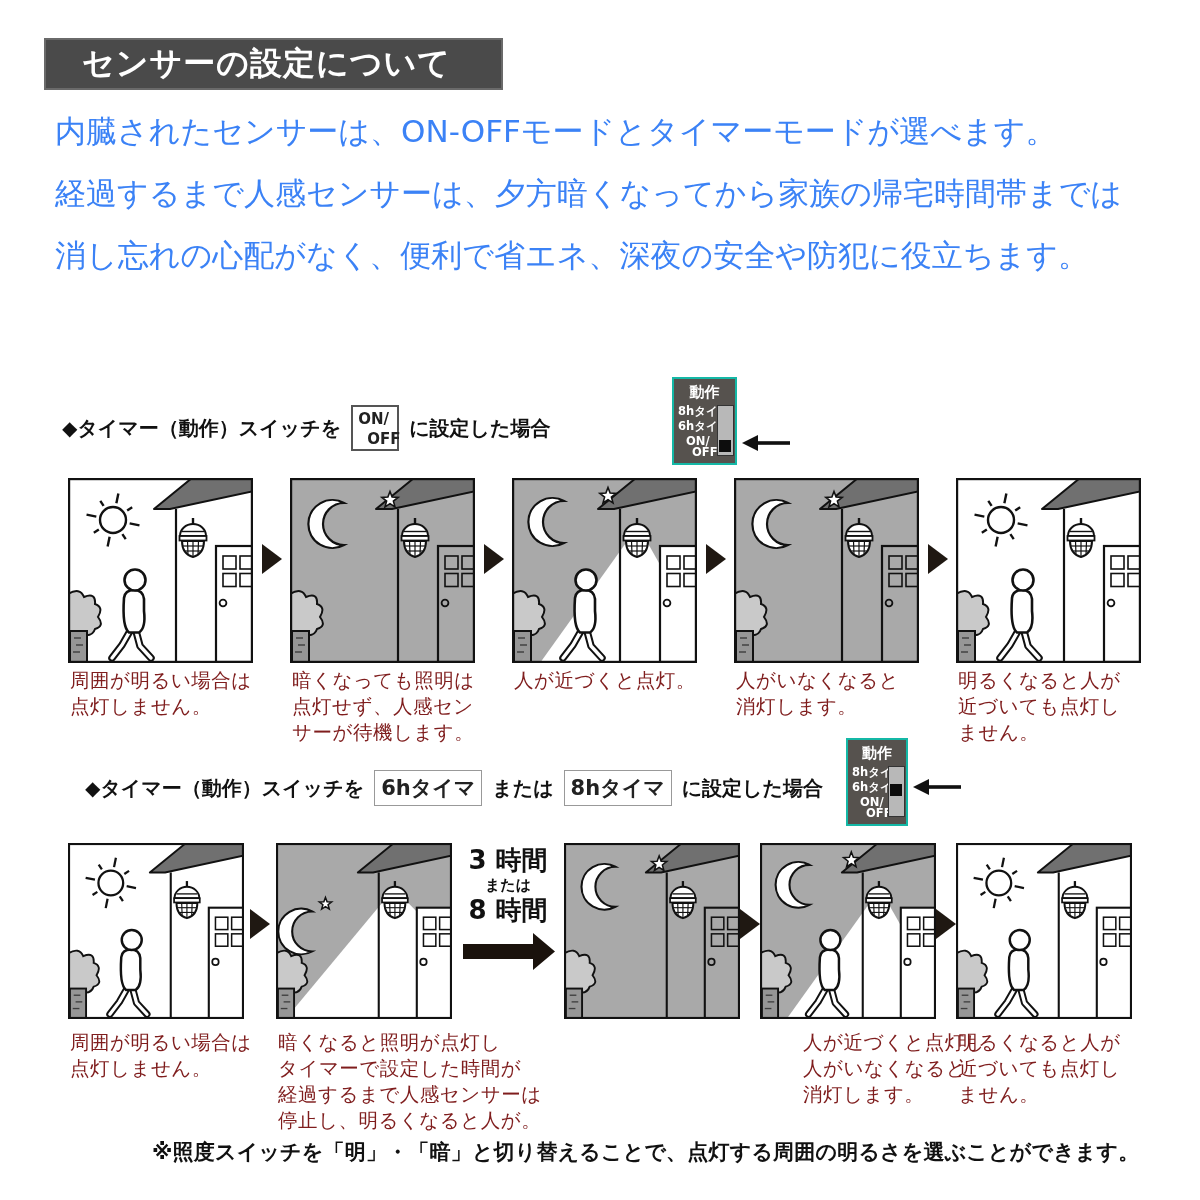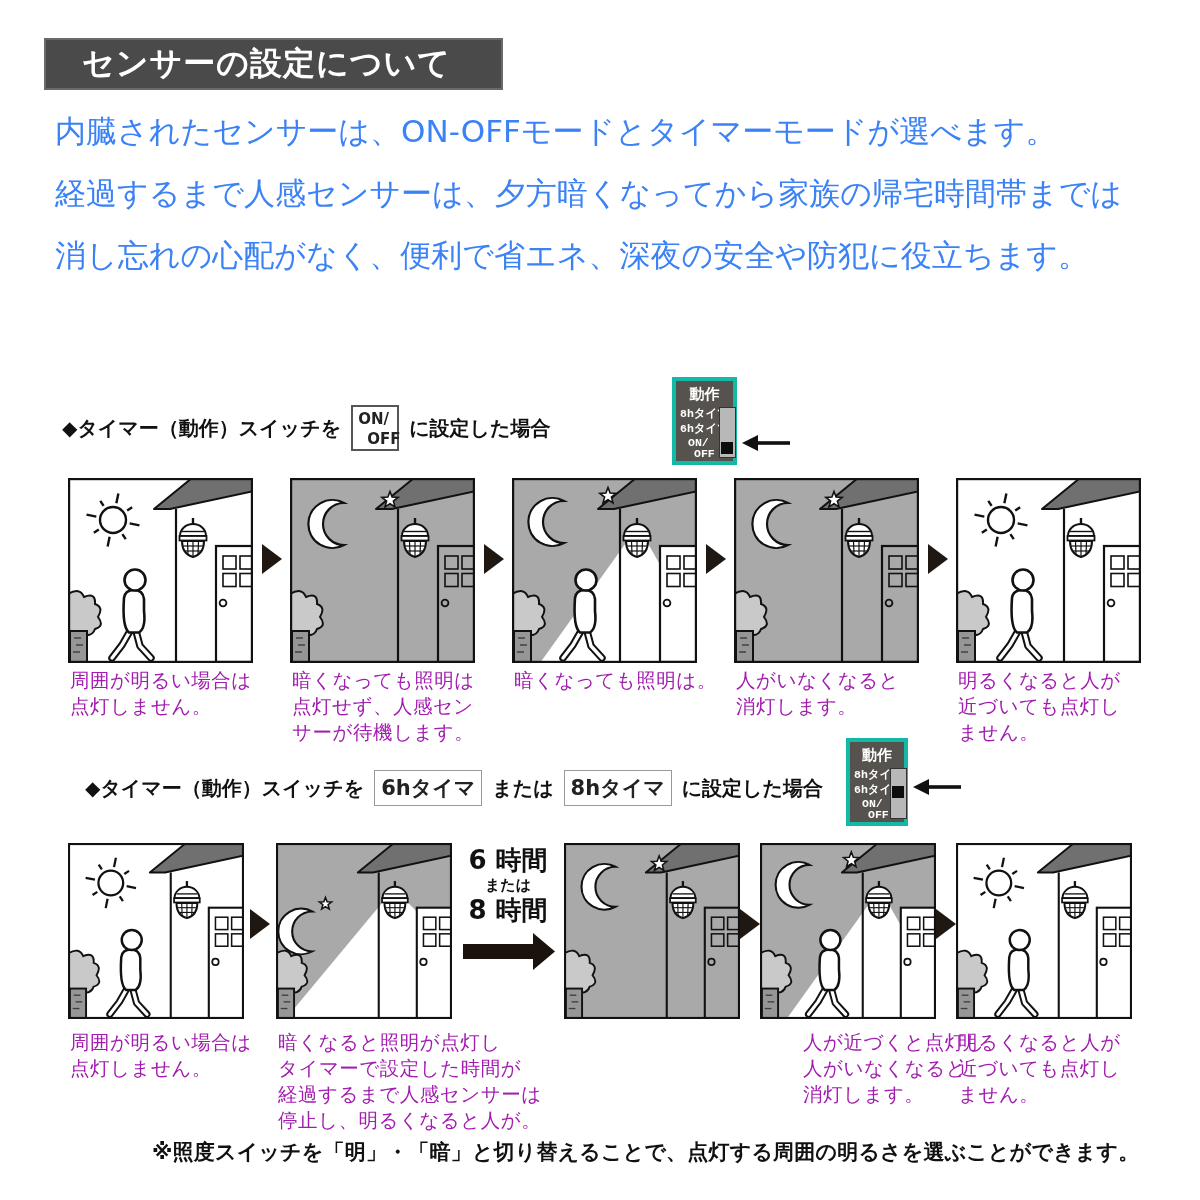--- a/index.html
+++ b/index.html
@@ -14,30 +14,30 @@
   .intro div{font-size:31px;color:#3b82f6;height:62px;line-height:62px;white-space:nowrap;}
 
   .sec-heading{position:absolute;display:flex;align-items:center;gap:10px;color:#111;}
   .sec-heading .htext{font-size:20px;font-weight:bold;white-space:nowrap;}
   .onoff-box{width:48px;height:46px;border:2px solid #555;box-sizing:border-box;
     font-size:15px;font-weight:bold;line-height:1.3;padding:3px 0 0 5px;color:#222;}
   .onoff-box .l2{padding-left:9px;}
   .timer-box{min-width:74px;height:36px;border:1.5px solid #999;box-sizing:border-box;
     display:flex;align-items:center;justify-content:center;font-size:21px;font-weight:bold;color:#222;padding:0 6px;}
 
-  .switch{position:absolute;box-sizing:border-box;border:4px solid #14b8a6;font-family:Liberation Mono, monospace;}
+  .switch{position:absolute;box-sizing:border-box;border:2px solid #14b8a6;}
   .switch .sw-title{position:absolute;top:4px;left:0;width:100%;text-align:center;
     color:#fff;font-size:15px;font-weight:bold;}
   .sw-label{position:absolute;color:#fff;font-size:11.5px;font-weight:bold;white-space:nowrap;}
   .sw-track{position:absolute;background:#b8b8b8;border:1px solid #333;}
   .sw-knob{position:absolute;background:#0d0d0d;}
 
   .panel{position:absolute;}
   .panel svg{display:block;}
-  .caption{position:absolute;font-size:19.5px;line-height:26px;color:#a21caf;
+  .caption{position:absolute;font-size:19.5px;line-height:26px;color:#7f1d1d;
     white-space:pre-line;letter-spacing:0.5px;}
   .step-arrow{position:absolute;}
 
   .duration{position:absolute;text-align:center;color:#111;}
   .duration .d1,.duration .d3{font-size:26px;font-weight:bold;line-height:30px;white-space:nowrap;}
   .duration .d2{font-size:15px;font-weight:bold;line-height:20px;}
 
   .footnote{position:absolute;left:152px;top:1138px;font-size:21px;font-weight:600;
     color:#111;white-space:nowrap;letter-spacing:0.2px;}
 </style>
@@ -205,21 +205,21 @@
     <polyline points="-3,-30 -11,-16 -21,-3" fill="none" stroke="#111" stroke-width="7.5" stroke-linecap="round" stroke-linejoin="round"></polyline>
     <polyline points="3,-30 7,-15 18,-3" fill="none" stroke="#111" stroke-width="7.5" stroke-linecap="round" stroke-linejoin="round"></polyline>
     <polyline points="-3,-30 -11,-16 -21,-3" fill="none" stroke="#fff" stroke-width="3.4" stroke-linecap="round" stroke-linejoin="round"></polyline>
     <polyline points="3,-30 7,-15 18,-3" fill="none" stroke="#fff" stroke-width="3.4" stroke-linecap="round" stroke-linejoin="round"></polyline>
     <path d="M -9,-63 Q -11,-34 -4,-28.5 L 6,-28.5 Q 13,-33 11,-50 L 11,-62 Q 10,-71 1,-71 Q -8,-71 -9,-63 Z" fill="#fff" stroke="#111" stroke-width="2.6" stroke-linejoin="round"></path>
     <circle cx="2" cy="-81" r="10.5" fill="#fff" stroke="#111" stroke-width="2.6"></circle>
   </g>
         <rect x="1" y="1" width="183" height="183" fill="none" stroke="#111" stroke-width="2.4"></rect>
       </svg>
     </div>
-    <div class="caption" style="left: 514px; top: 668px; width: 205px;">暗くなっても照明は。</div>
+    <div class="caption" style="left: 514px; top: 668px; width: 205px;">人が近づくと点灯。</div>
     <div class="panel" style="left: 734px; top: 478px; width: 185px; height: 185px;">
       <svg width="185" height="185" viewBox="0 0 185 185" preserveAspectRatio="none">
         <rect x="0" y="0" width="185" height="185" fill="#a9a9a9"></rect>
         <polygon points="86,31 124,0 186,0 186,13 102,31" fill="#707070" stroke="#111" stroke-width="2" stroke-linejoin="round"></polygon>
         <line x1="108" y1="31" x2="108" y2="185" stroke="#111" stroke-width="2.2"></line>
         <g>
     <rect x="148" y="68" width="42" height="116" fill="#a9a9a9" stroke="#111" stroke-width="2.2"></rect>
     <rect x="155" y="78" width="13" height="13" fill="#a9a9a9" stroke="#111" stroke-width="1.6"></rect>
     <rect x="172" y="78" width="13" height="13" fill="#a9a9a9" stroke="#111" stroke-width="1.6"></rect>
     <rect x="155" y="95.5" width="13" height="13" fill="#a9a9a9" stroke="#111" stroke-width="1.6"></rect>
@@ -564,21 +564,21 @@
 ません。</div>
     <div class="step-arrow" style="left: 250px; top: 909px;"><svg width="20" height="30">
         <polygon points="0,0 20,15 0,30" fill="#1f1812"></polygon>
       </svg></div>
     <div class="step-arrow" style="left: 740px; top: 909px;"><svg width="20" height="30">
         <polygon points="0,0 20,15 0,30" fill="#1f1812"></polygon>
       </svg></div>
     <div class="step-arrow" style="left: 936px; top: 909px;"><svg width="20" height="30">
         <polygon points="0,0 20,15 0,30" fill="#1f1812"></polygon>
       </svg></div>
-    <div class="duration" style="left: 458px; top: 845px; width: 100px;"><div class="d1">6 時間</div>
+    <div class="duration" style="left: 458px; top: 845px; width: 100px;"><div class="d1">3 時間</div>
 <div class="d2">または</div>
 <div class="d3">8 時間</div>
 <svg width="94" height="44" style="margin-top:4px;">
         <rect x="2" y="15" width="72" height="15" fill="#1a120c"></rect>
         <polygon points="72,4 94,22.5 72,41" fill="#1a120c"></polygon>
       </svg></div>
     <div class="switch" style="left: 672px; top: 377px; width: 65px; height: 88px; background: rgb(86, 82, 78);">
       <div class="sw-title">動作</div>
       <div class="sw-label" style="left:4px;top:25px;">8hタイマ</div>
       <div class="sw-label" style="left:4px;top:40px;">6hタイマ</div>

